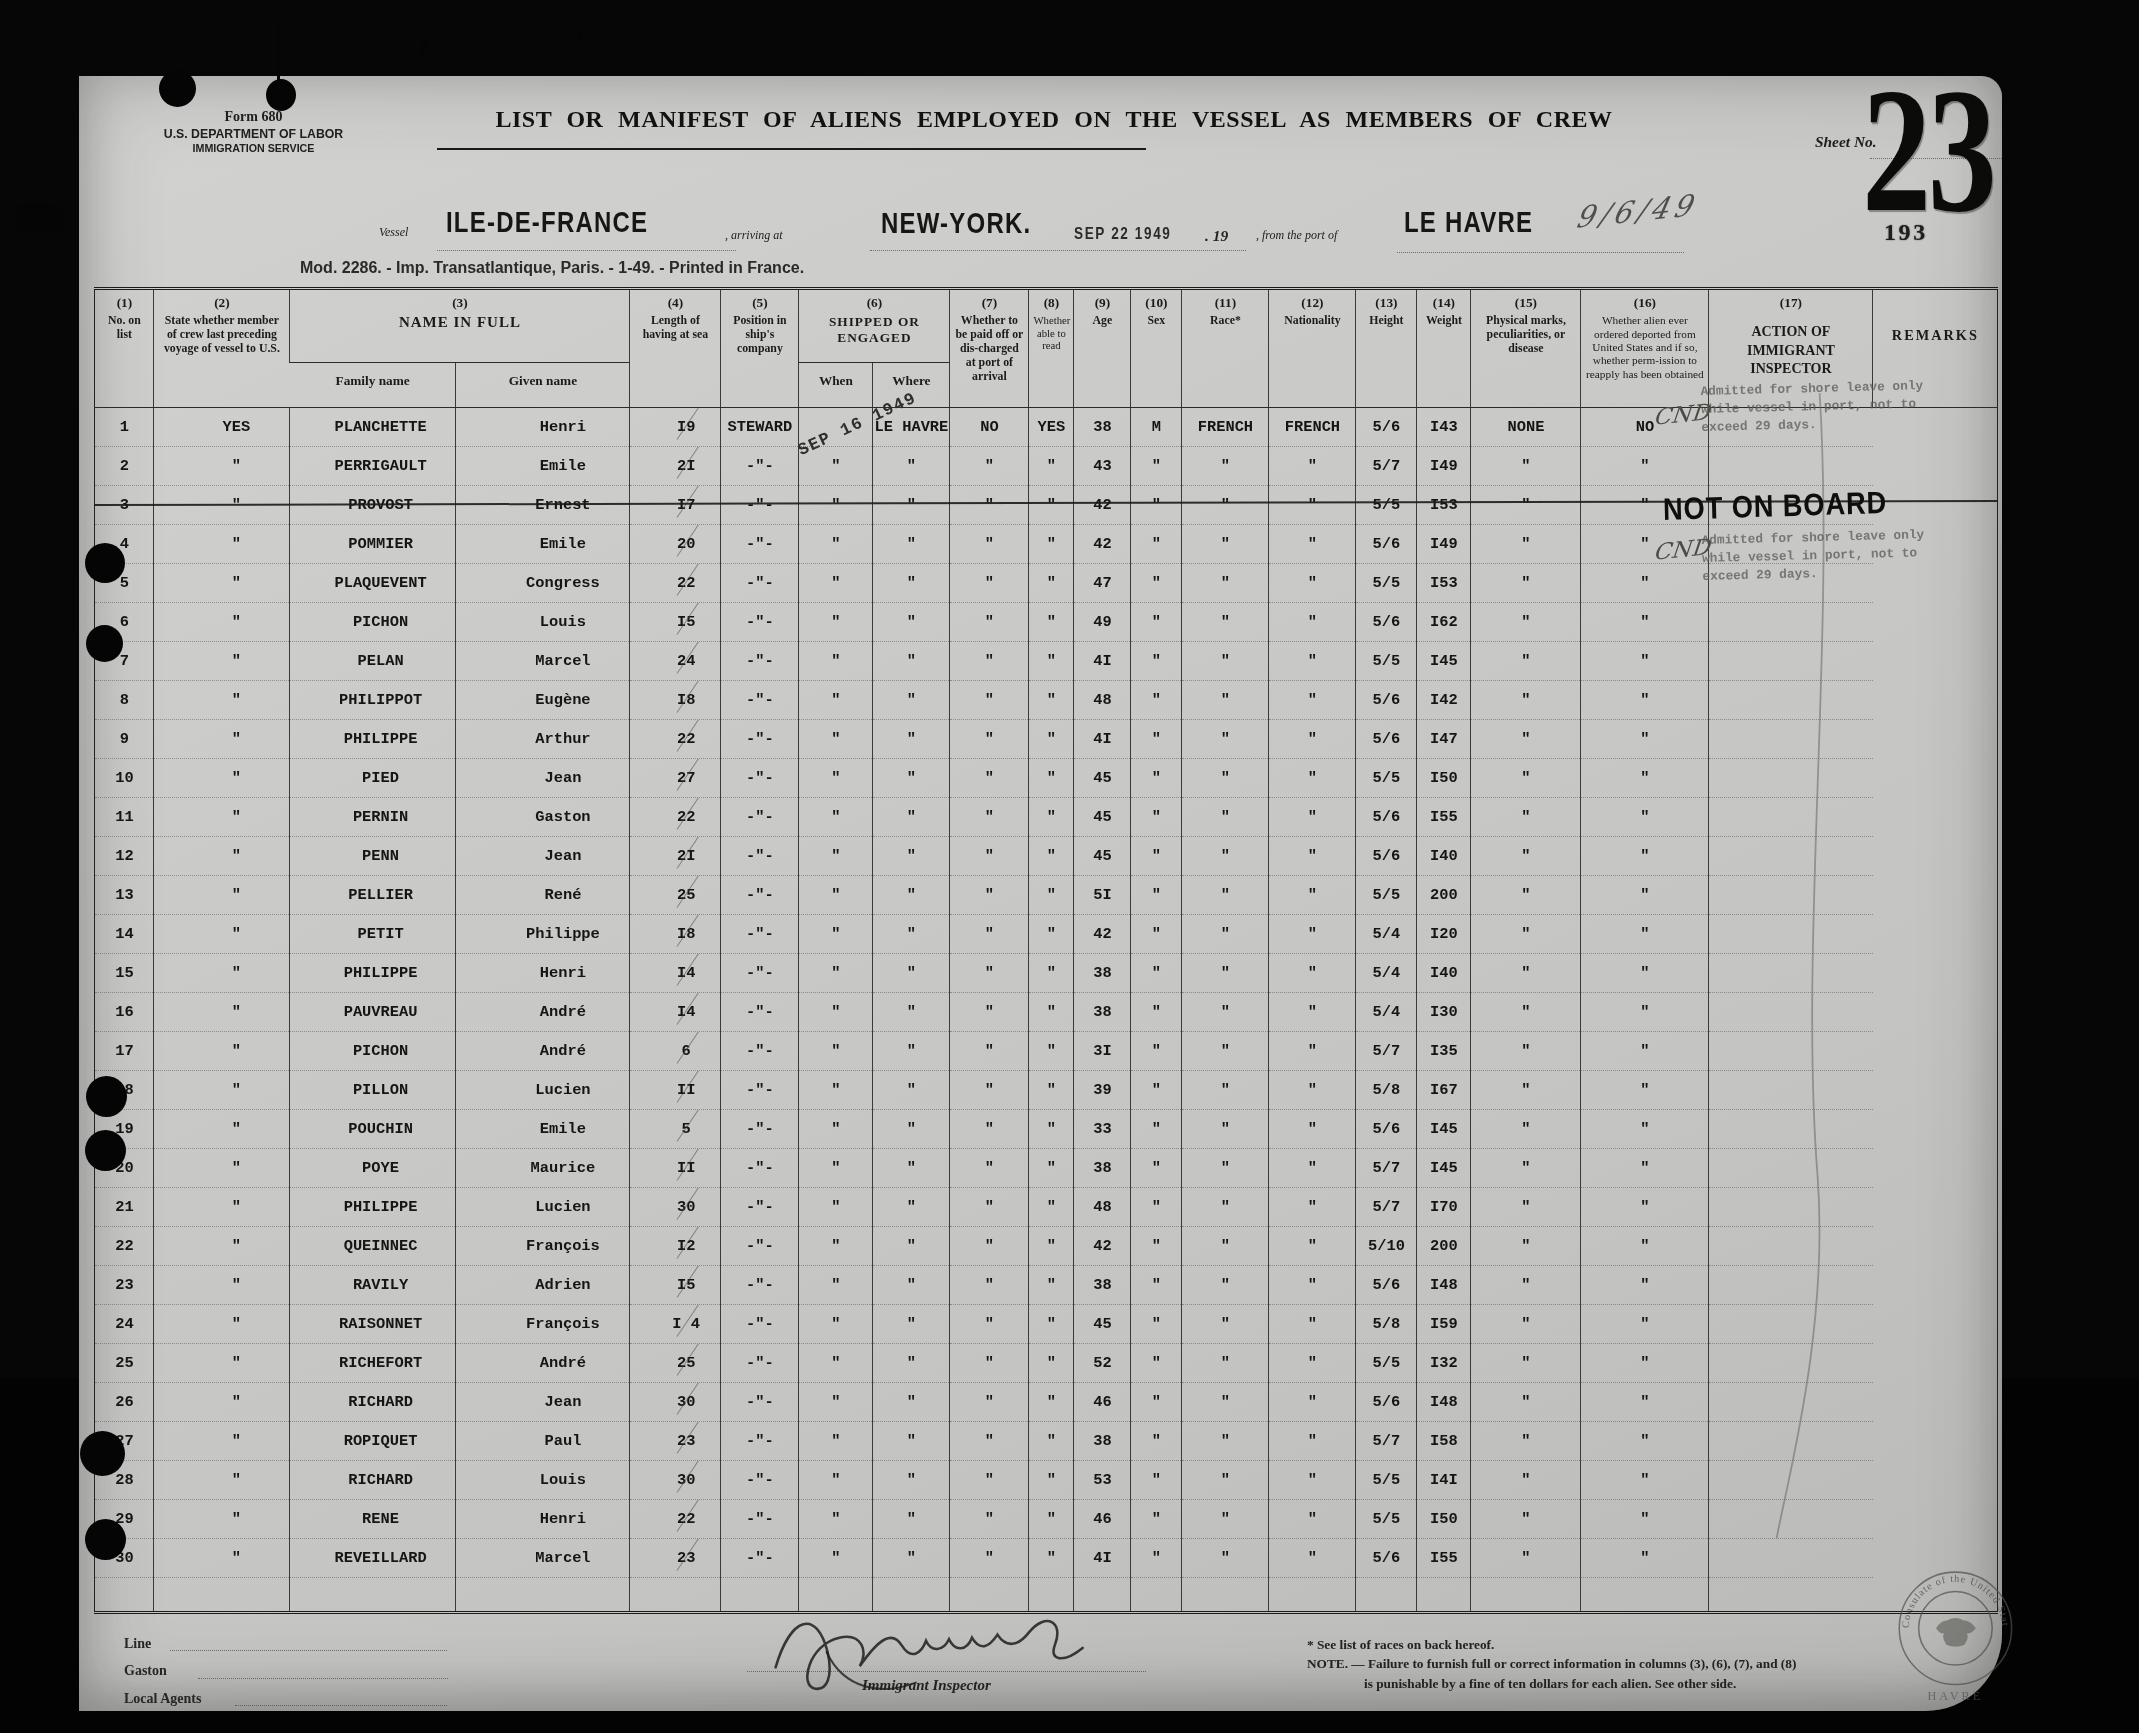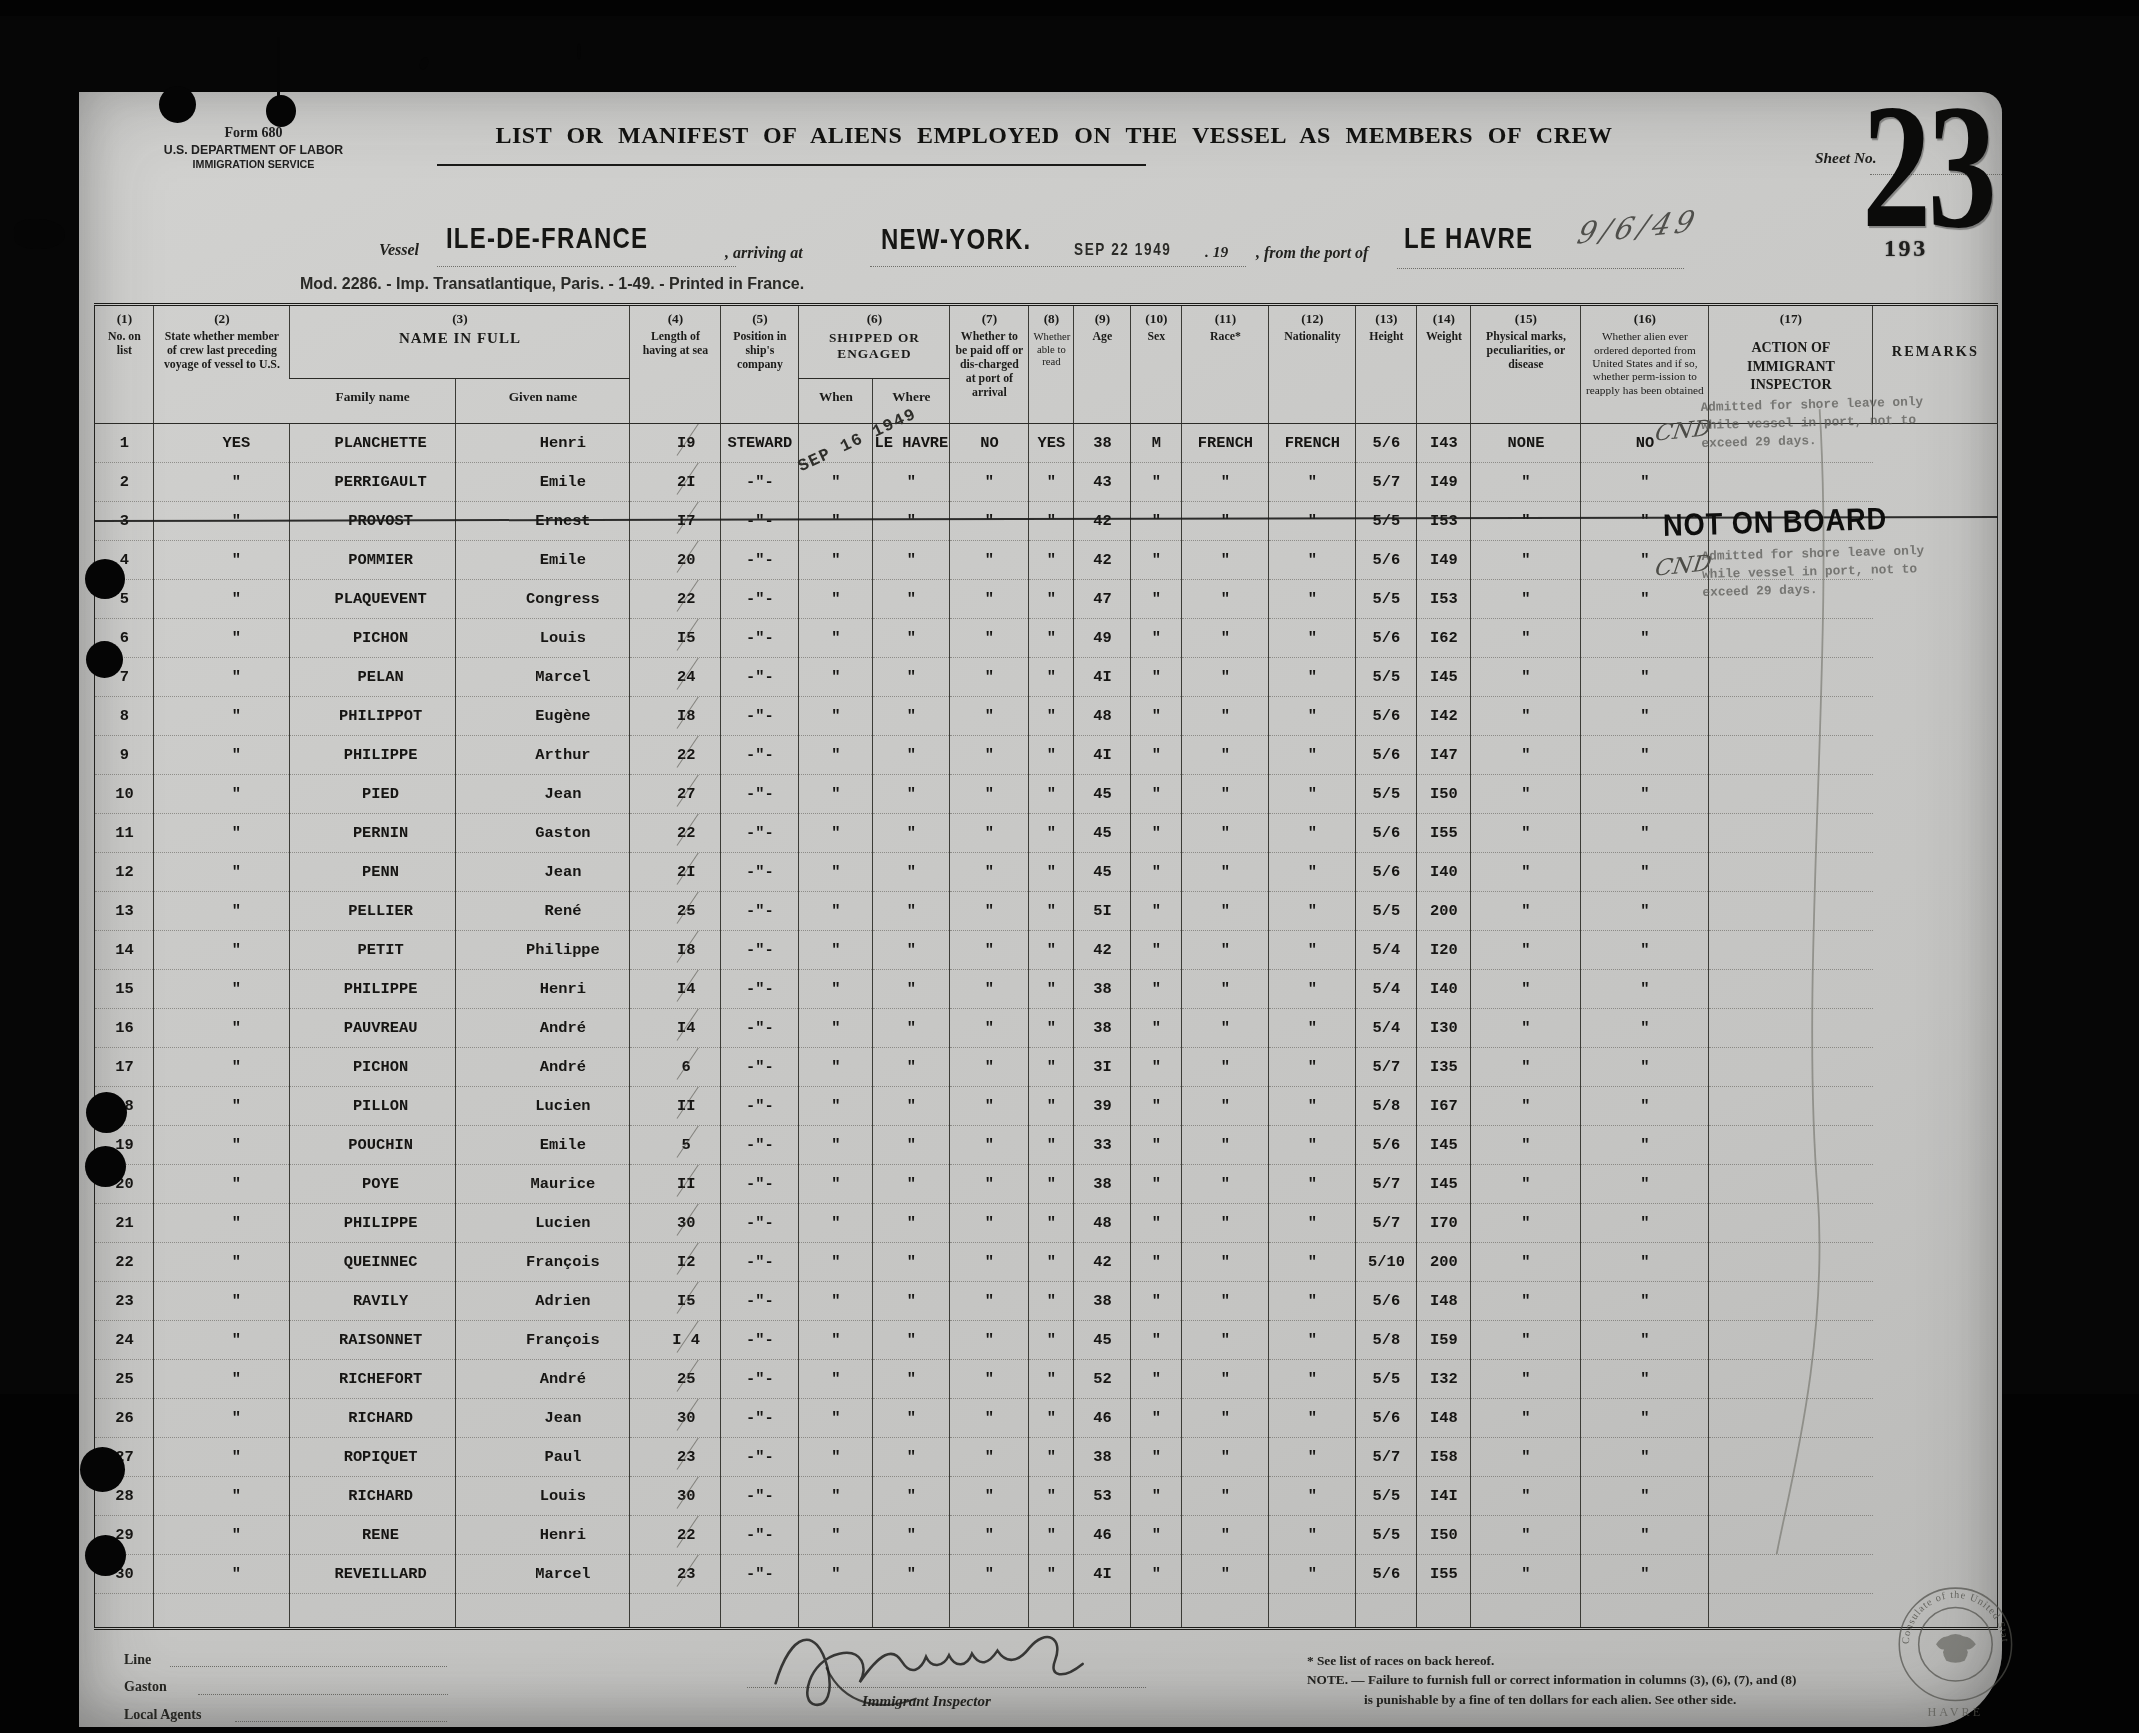--- a/index.html
+++ b/index.html
@@ -1,20 +1,20 @@
 <!DOCTYPE html>
 <html style="font-size:8.2px"><head>
 <meta charset="utf-8">
 <style>
   * { margin:0; padding:0; box-sizing:border-box; }
   html,body { background:#030303; }
   body { width:2140px; height:1734px; position:relative; overflow:hidden;
          font-family:"Liberation Serif", serif; }
   .abs { position:absolute; }
-  .canvas { position:absolute; left:0; top:16px; width:2140px; height:1378px; background:#060606; }
+  .canvas { position:absolute; left:0; top:0; width:2140px; height:1378px; background:#060606; }
 
   
   .paper { position:absolute; left:79px; top:76px; width:1923px; height:1635px;
            background:linear-gradient(155deg,#d2d2d0 0%,#cacac8 35%,#c4c4c2 70%,#b9b9b7 100%);
            box-shadow:inset 0 0 82px rgba(40,40,40,.28), inset 0 -15.4px 41px rgba(30,30,30,.18);
            border-bottom-right-radius:77px; border-top-right-radius:20.5px; }
 
   
   .form-id { left:72px; top:33px; width:205px; text-align:center;
              font-family:"Liberation Sans",sans-serif; color:#202020; }
@@ -23,21 +23,21 @@
   .form-id .l3 { font-weight:bold; font-size:10.7px; margin-top:1px; }
 
   .doc-title { left:228px; top:30px; width:1494px; text-align:center; font-weight:bold;
                font-size:24px; letter-spacing:0.5px; word-spacing:8.2px; color:#121210; }
   .title-underline { left:358px; top:72px; width:709px; height:2px; background:#1a1a18; }
   .subtitle { left:148px; top:87px; width:1658px; text-align:center; font-weight:bold;
               font-size:14px; color:#1c1c1a; word-spacing:2.6px; }
   .subtitle2 { left:148px; top:106px; width:1658px; text-align:center; font-weight:bold;
                font-size:14px; color:#1c1c1a; word-spacing:2.6px; }
 
-  .it-label { font-style:italic; font-size:16px; color:#22221f; font-weight:bold; }
+  .it-label { font-style:italic; font-size:12px; color:#22221f; font-weight:normal; }
   .stamp-text { font-family:"Liberation Sans",sans-serif; font-weight:600; color:#161614;
                 letter-spacing:1.5px; transform:scaleX(.8); transform-origin:left bottom; }
   .big-stamp { font-size:30px; }
   .date-stamp { font-size:17px; letter-spacing:2px; color:#2b2b28; }
   .dotline { height:0; border-bottom:1.5px dotted #50504a; opacity:.75; }
 
   .vessel-label   { left:300px;  top:149px; }
   .vessel-name    { left:367px;  top:129px; }
   .u1 { left:358px;  top:174px; width:299px; }
   .arriving-label { left:646px; top:152px; }

